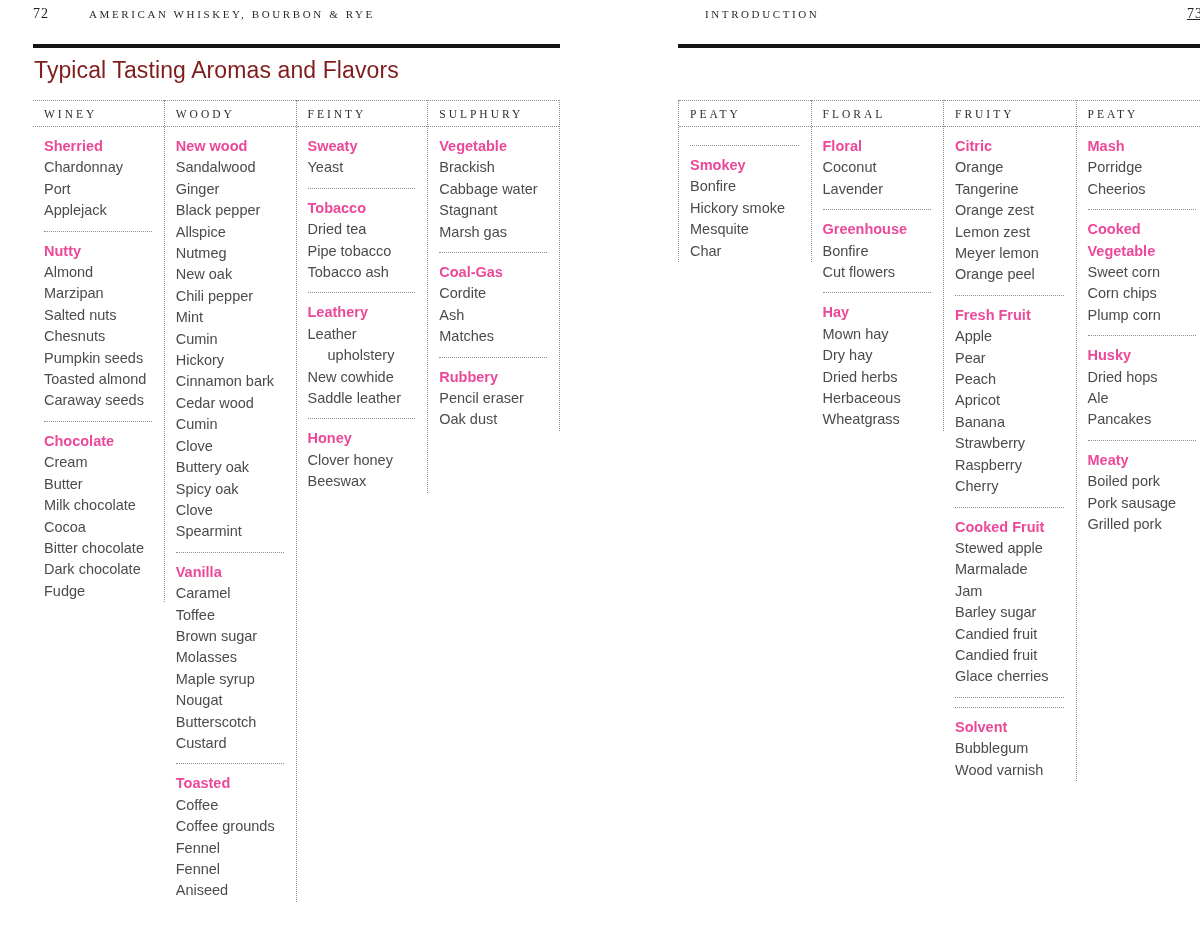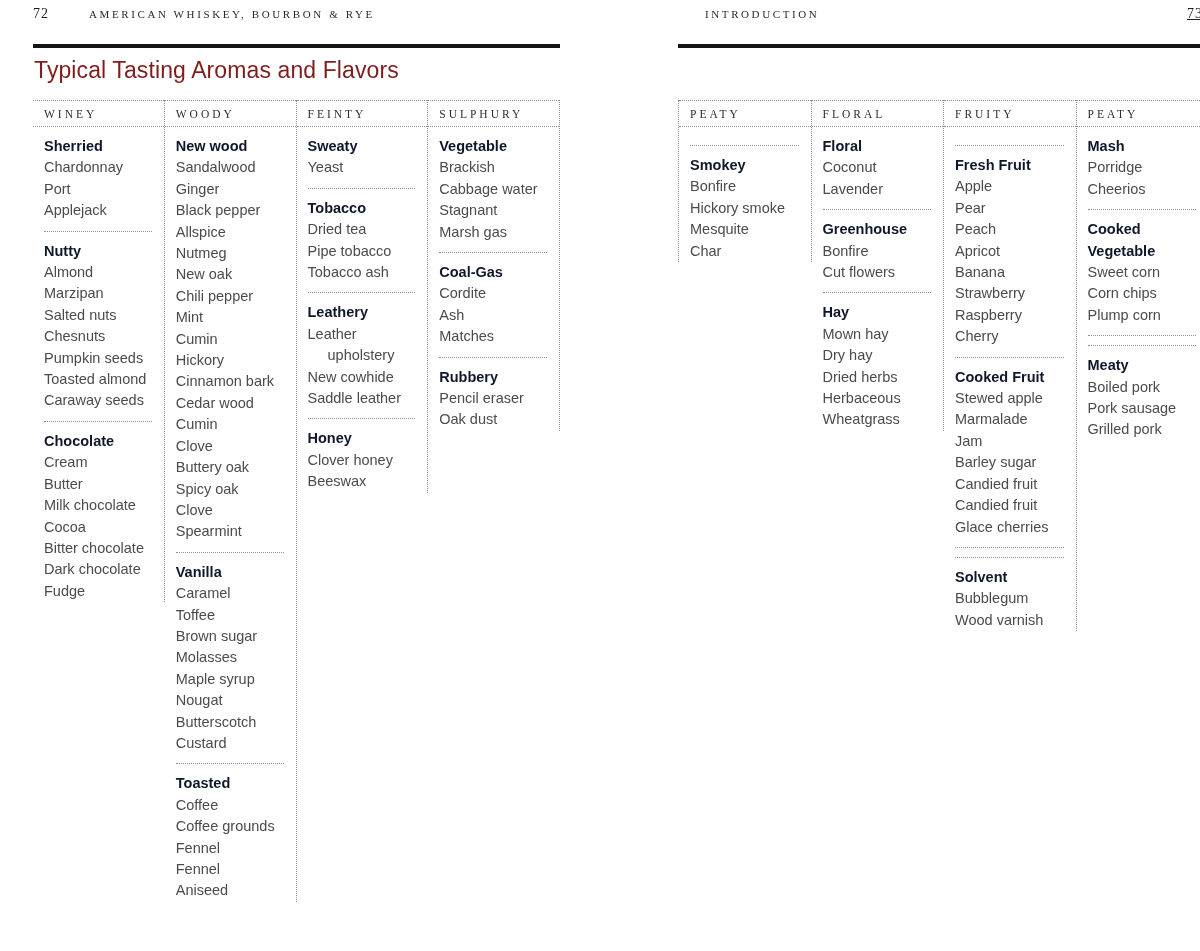--- a/index.html
+++ b/index.html
@@ -44,21 +44,21 @@
   #table-right .col:first-child { border-left:1px dotted #8f8f8f; }
   .col-header {
     font-family:"Liberation Serif", serif;
     font-size:11.5px; letter-spacing:3px; color:#2d2d2d;
     border-top:1px dotted #8f8f8f; border-bottom:1px dotted #8f8f8f;
     padding:7px 0 6px 11px;
     height:27px; box-sizing:border-box;
   }
   .col-body { padding:9px 12px 0 11px; flex:1; }
   .section-heading {
-    font-size:14.5px; font-weight:700; color:#0f172a; line-height:21.4px;
+    font-size:14.5px; font-weight:700; color:#ec4899; line-height:21.4px;
   }
   .flavor-item {
     font-size:14.5px; color:#4b4b4b; line-height:21.4px;
     padding-left:20px; text-indent:-20px;
   }
   .section-divider { border-top:1px dotted #8f8f8f; margin:9px 0 9px 0; height:0; }
 </style>
 </head>
 <body>
 
@@ -244,20 +244,29 @@
             <div class="flavor-item">Dry hay</div>
             <div class="flavor-item">Dried herbs</div>
             <div class="flavor-item">Herbaceous</div>
             <div class="flavor-item">Wheatgrass</div>
           </div>
         </div>
       </div>
       <div class="col-wrap col">
         <div class="col-header">FRUITY</div>
         <div class="col-body">
+          <div class="section">
+            <div class="section-heading">Citric</div>
+            <div class="flavor-item">Orange</div>
+            <div class="flavor-item">Tangerine</div>
+            <div class="flavor-item">Orange zest</div>
+            <div class="flavor-item">Lemon zest</div>
+            <div class="flavor-item">Meyer lemon</div>
+            <div class="flavor-item">Orange peel</div>
+          </div>
           <div class="section-divider"></div>
           <div class="section">
             <div class="section-heading">Fresh Fruit</div>
             <div class="flavor-item">Apple</div>
             <div class="flavor-item">Pear</div>
             <div class="flavor-item">Peach</div>
             <div class="flavor-item">Apricot</div>
             <div class="flavor-item">Banana</div>
             <div class="flavor-item">Strawberry</div>
             <div class="flavor-item">Raspberry</div>
@@ -292,20 +301,26 @@
             <div class="flavor-item">Cheerios</div>
           </div>
           <div class="section-divider"></div>
           <div class="section">
             <div class="section-heading">Cooked Vegetable</div>
             <div class="flavor-item">Sweet corn</div>
             <div class="flavor-item">Corn chips</div>
             <div class="flavor-item">Plump corn</div>
           </div>
           <div class="section-divider"></div>
+          <div class="section">
+            <div class="section-heading">Husky</div>
+            <div class="flavor-item">Dried hops</div>
+            <div class="flavor-item">Ale</div>
+            <div class="flavor-item">Pancakes</div>
+          </div>
           <div class="section-divider"></div>
           <div class="section">
             <div class="section-heading">Meaty</div>
             <div class="flavor-item">Boiled pork</div>
             <div class="flavor-item">Pork sausage</div>
             <div class="flavor-item">Grilled pork</div>
           </div>
         </div>
       </div>
     </div>

